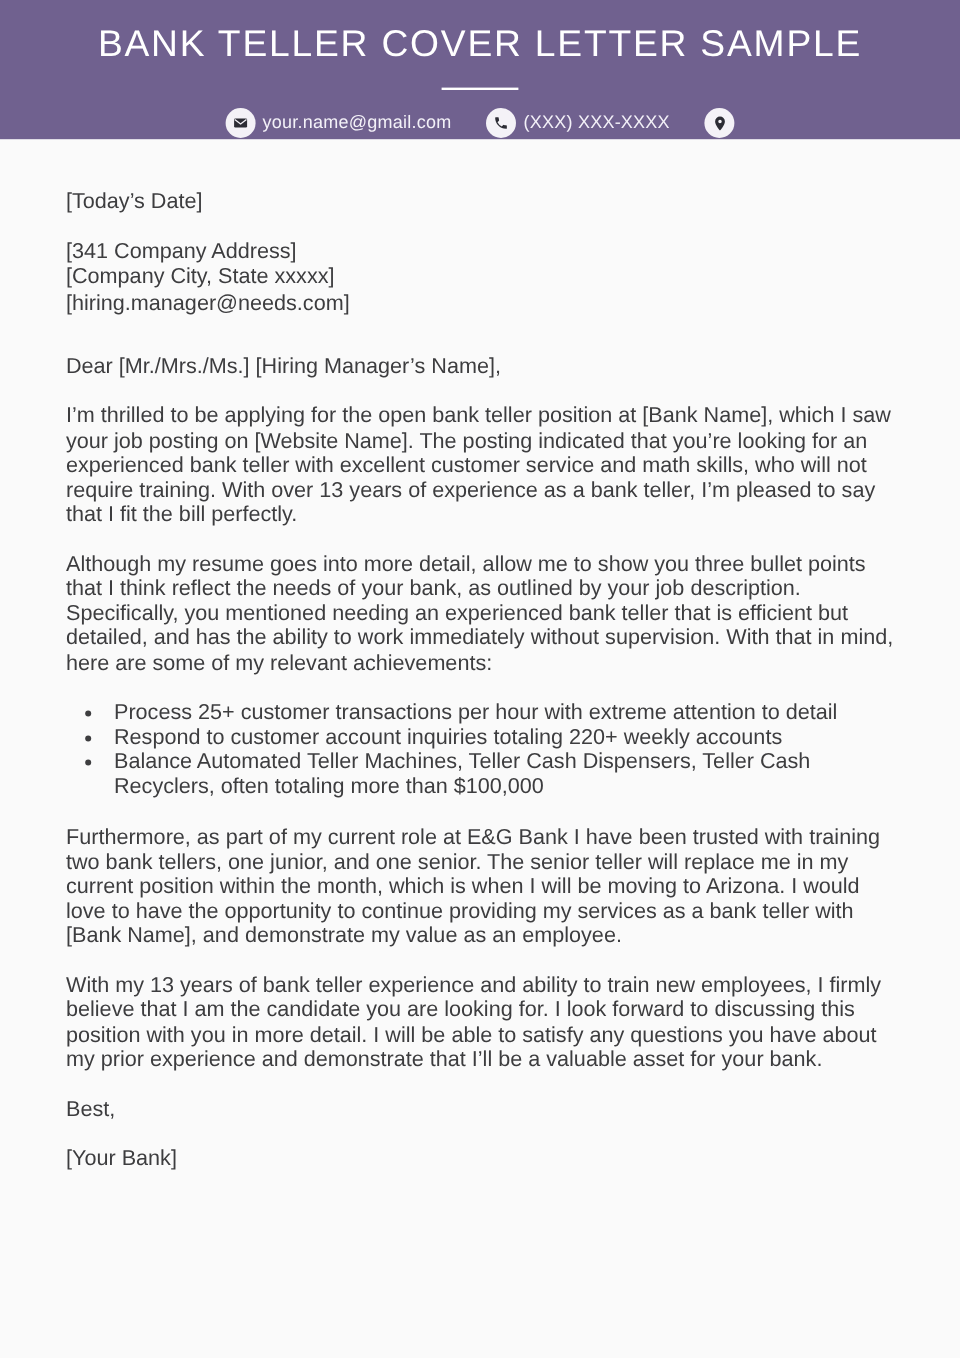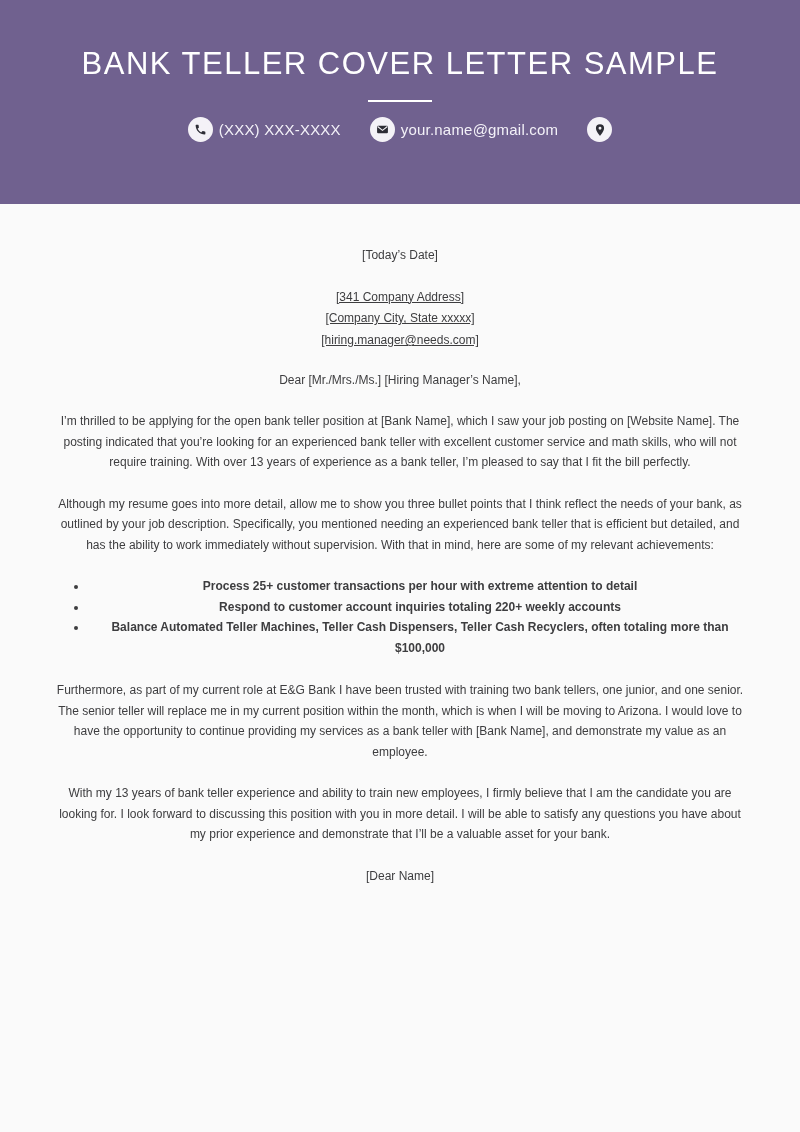--- a/index.html
+++ b/index.html
@@ -18,26 +18,26 @@
     height: 1132px;
     background: var(--page-bg);
     font-family: "Liberation Sans", sans-serif;
     color: var(--body-text);
     overflow: hidden;
   }
   .page { width: 800px; height: 1132px; }
 
   
   .header {
-    height: 204px;
+    height: 116px;
     background: var(--header-bg);
     display: flex;
     flex-direction: column;
     align-items: center;
-    padding-top: 47px;
+    padding-top: 20px;
   }
   .title {
     margin: 0;
     color: var(--header-text);
     font-size: 31px;
     font-weight: 300;
     letter-spacing: 1.5px;
     line-height: 1.1;
     white-space: nowrap;
   }
@@ -73,67 +73,65 @@
     color: var(--contact-text);
     font-size: 15px;
     font-weight: 300;
     letter-spacing: 0.2px;
     white-space: nowrap;
   }
 
   
   .letter {
     padding: 41px 55px 0 55px;
-    font-size: 12px;
+    font-size: 18px;
     line-height: 20.5px;
-    text-align: center;
   }
   .letter p { margin: 0 0 21px 0; }
   .recipient p { margin: 0; line-height: 21.8px; }
-  .recipient { margin-bottom: 18px; text-decoration: underline; }
+  .recipient { margin-bottom: 31px; }
   .letter ul {
     margin: 1px 0 22px 0;
     padding-left: 33px;
   }
   .letter li {
     padding-left: 7px;
     margin: 0;
-    font-weight: bold;
   }
   .closing { margin-bottom: 21px; }
   .signature { margin: 0; }
 </style>
 </head>
 <body>
 
 <div class="page">
 
   <header class="header">
     <h1 class="title">BANK TELLER COVER LETTER SAMPLE</h1>
     <div class="divider"></div>
 
     <div class="contacts">
 
       <div class="contact">
         <span class="cicon">
           <svg viewBox="0 0 24 24" width="13" height="13" aria-hidden="true">
-            <path fill="#2d2d35" d="M6.62 10.79a15.05 15.05 0 006.59 6.59l2.2-2.2a1 1 0 011.02-.24c1.12.37 2.33.57 3.57.57a1 1 0 011 1V20a1 1 0 01-1 1C10.61 21 3 13.39 3 4a1 1 0 011-1h3.5a1 1 0 011 1c0 1.25.2 2.45.57 3.57a1 1 0 01-.25 1.02l-2.2 2.2z"></path>
+            <rect x="2" y="5" width="20" height="14" rx="2" fill="#2d2d35"></rect>
+            <path d="M3 6.5l9 7 9-7" fill="none" stroke="#f4f2f7" stroke-width="2"></path>
           </svg>
         </span>
-        <span class="ctext">(XXX) XXX-XXXX</span>
+        <span class="ctext">your.name@gmail.com</span>
       </div>
 
       <div class="contact">
         <span class="cicon">
           <svg viewBox="0 0 24 24" width="13" height="13" aria-hidden="true">
-            <rect x="2" y="5" width="20" height="14" rx="2" fill="#2d2d35"></rect>
-            <path d="M3 6.5l9 7 9-7" fill="none" stroke="#f4f2f7" stroke-width="2"></path>
+            <path fill="#2d2d35" d="M6.62 10.79a15.05 15.05 0 006.59 6.59l2.2-2.2a1 1 0 011.02-.24c1.12.37 2.33.57 3.57.57a1 1 0 011 1V20a1 1 0 01-1 1C10.61 21 3 13.39 3 4a1 1 0 011-1h3.5a1 1 0 011 1c0 1.25.2 2.45.57 3.57a1 1 0 01-.25 1.02l-2.2 2.2z"></path>
           </svg>
         </span>
-        <span class="ctext">your.name@gmail.com</span>
+        <span class="ctext">(XXX) XXX-XXXX</span>
       </div>
 
       <div class="contact">
         <span class="cicon">
           <svg viewBox="0 0 24 24" width="14" height="14" aria-hidden="true">
             <path fill="#2d2d35" d="M12 2a7 7 0 00-7 7c0 5.25 7 13 7 13s7-7.75 7-13a7 7 0 00-7-7zm0 9.5a2.5 2.5 0 110-5 2.5 2.5 0 010 5z"></path>
           </svg>
         </span>
       </div>
 
@@ -159,18 +157,19 @@
     <ul>
       <li>Process 25+ customer transactions per hour with extreme attention to detail</li>
       <li>Respond to customer account inquiries totaling 220+ weekly accounts</li>
       <li>Balance Automated Teller Machines, Teller Cash Dispensers, Teller Cash Recyclers, often totaling more than $100,000</li>
     </ul>
 
     <p>Furthermore, as part of my current role at E&amp;G Bank I have been trusted with training two bank tellers, one junior, and one senior. The senior teller will replace me in my current position within the month, which is when I will be moving to Arizona. I would love to have the opportunity to continue providing my services as a bank teller with [Bank Name], and demonstrate my value as an employee.</p>
 
     <p>With my 13 years of bank teller experience and ability to train new employees, I firmly believe that I am the candidate you are looking for. I look forward to discussing this position with you in more detail. I will be able to satisfy any questions you have about my prior experience and demonstrate that I’ll be a valuable asset for your bank.</p>
 
+    <p class="closing">Best,</p>
 
-    <p class="signature">[Dear Name]</p>
+    <p class="signature">[Your Bank]</p>
 
   </main>
 
 </div>
 
 </body></html>

